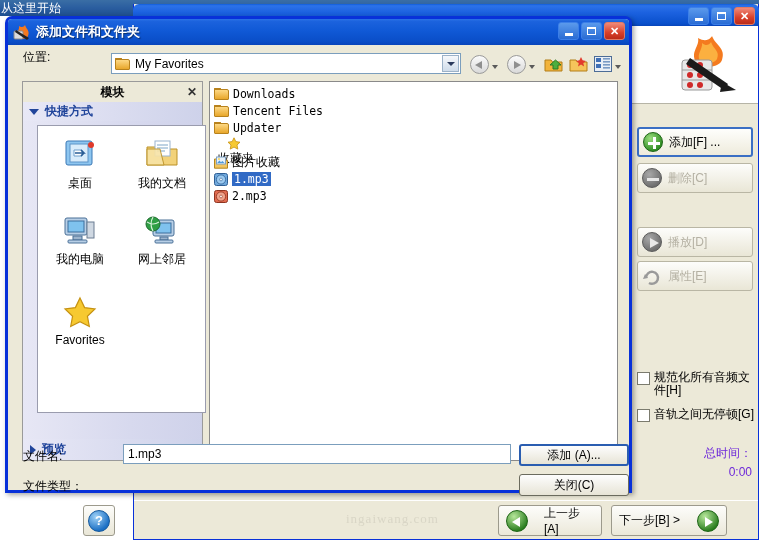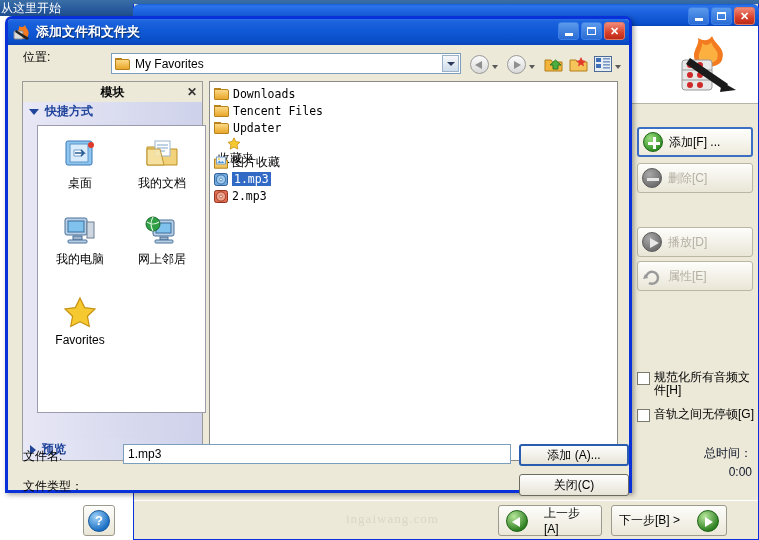--- a/index.html
+++ b/index.html
@@ -92,21 +92,21 @@
   .rt-ico.flat { background:none; border:none; }
   .chk-row {
     position: absolute; left: 6px; display: flex; align-items: flex-start;
     font-size: 12px; color: #000; line-height: 13px; width: 120px;
   }
   .chk-box {
     width: 13px; height: 13px; background: #fff; border: 1px solid #7b7b6e;
     margin-right: 4px; flex: 0 0 auto; margin-top: 1px;
   }
   .total-label {
-    position: absolute; right: 6px; font-size: 12px; color: #0f172a; text-align: right;
+    position: absolute; right: 6px; font-size: 12px; color: #6d28d9; text-align: right;
   }
 
   .bg-bottom-bar {
     position: absolute; left: 0px; top: 474px; width: 624px; height: 39px;
     background: #ece9d8; border-top: 1px solid #ffffff;
   }
   .help-btn {
     position: absolute; left: -51px; top: 4px; width: 32px; height: 31px;
     background: linear-gradient(to bottom,#fdfdfb,#e9e6d6);
     border: 1px solid #9c9a8c; border-radius: 3px;

